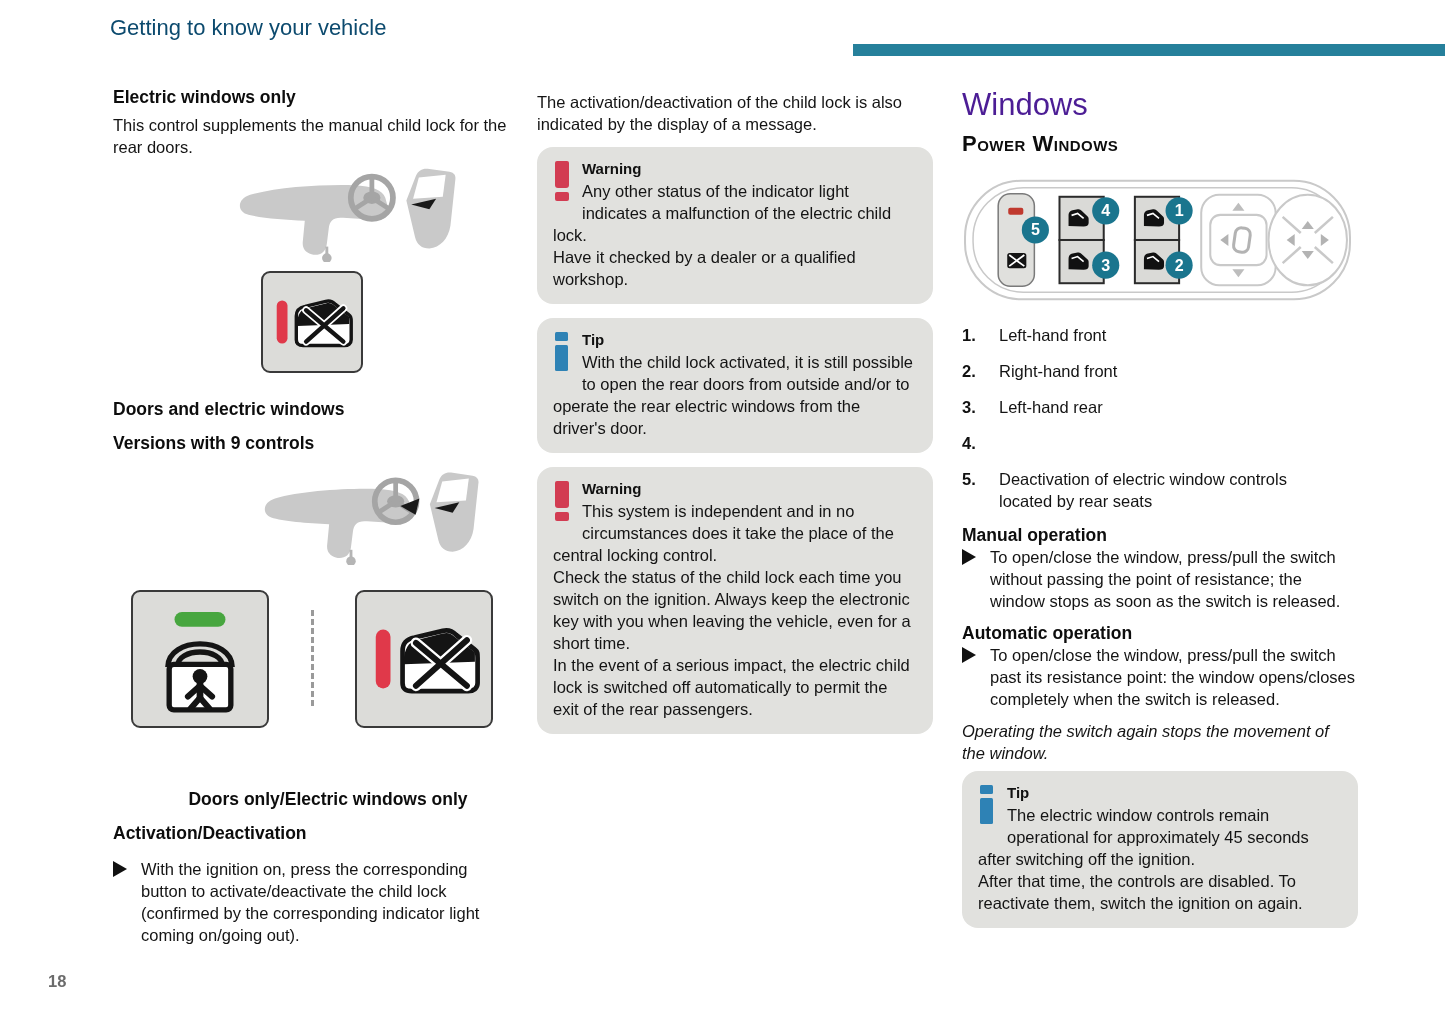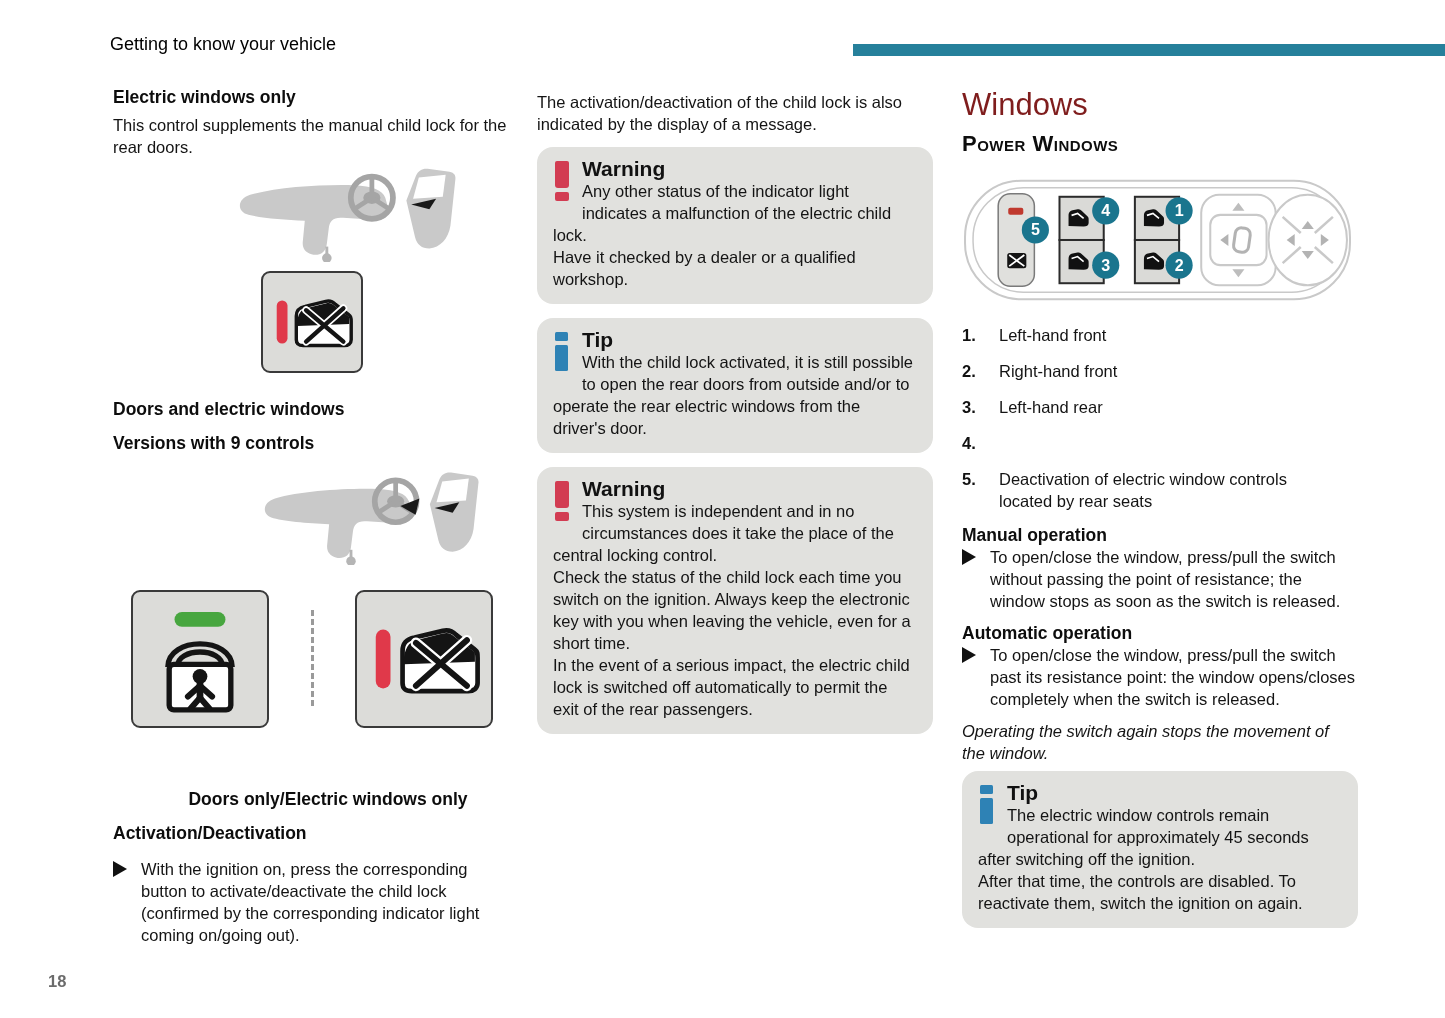--- a/index.html
+++ b/index.html
@@ -4,21 +4,21 @@
 <style>
   * { margin:0; padding:0; box-sizing:border-box; }
   html,body { background:#ffffff; }
   body {
     font-family:"Liberation Sans","DejaVu Sans",sans-serif;
     color:#111; width:1445px; height:1018px; position:relative; overflow:hidden;
     font-size:16.5px; line-height:22px;
   }
   .page { position:relative; width:1445px; height:1018px; background:#fff; }
 
-  .header-title { position:absolute; left:110px; top:33px; color:#000000; font-size:18px; }
+  .header-title { position:absolute; left:110px; top:17px; color:#0c4a6e; font-size:22px; }
   .accent-bar  { position:absolute; left:853px; top:44px; width:592px; height:12px; background:#26809b; }
   .page-number { position:absolute; left:48px; top:970px; font-weight:bold; color:#6b6b6b; font-size:16.5px; }
 
   .col { position:absolute; top:86px; }
   .col-left   { left:113px; width:430px; }
   .col-middle { left:537px; width:396px; }
   .col-right  { left:962px; width:396px; }
 
   h3.sec { font-size:17.5px; line-height:22px; font-weight:bold; color:#0d0d0d; }
   .body-text { font-size:16.5px; line-height:22px; color:#141414; }
@@ -41,31 +41,31 @@
   .bullet-row { display:flex; margin-top:14px; }
   .bullet-tri { width:0; height:0; border-left:14px solid #111; border-top:8px solid transparent; border-bottom:8px solid transparent; margin-top:3px; flex:none; }
   .bullet-text { margin-left:14px; width:375px; }
 
   
   .gray-box { background:#e1e1de; border-radius:16px; padding:11px 16px 14px 16px; width:396px; }
   .m-intro { margin-top:5px; width:382px; }
   .box-1 { margin-top:12px; }
   .box-2 { margin-top:14px; }
   .box-3 { margin-top:14px; }
-  .box-title { font-weight:bold; font-size:21px; line-height:22px; }
+  .box-title { font-weight:bold; font-size:15px; line-height:22px; }
   .box p { margin:0; }
   .excl-icon { float:left; width:15px; height:42px; margin:3px 12px 2px 2px; }
   .excl-bar { width:14px; height:27px; background:#d23c52; border-radius:2px 2px 3px 3px; }
   .excl-dot { width:14px; height:9px; background:#d23c52; border-radius:2px; margin-top:4px; }
   .info-icon { float:left; width:15px; height:42px; margin:3px 12px 2px 2px; }
   .info-dot { width:13px; height:9px; background:#2e82b5; border-radius:1.5px; }
   .info-bar { width:13px; height:26px; background:#2e82b5; border-radius:1.5px; margin-top:4px; }
 
   
-  .r-title { font-size:31px; line-height:38px; color:#7f1d1d; font-weight:normal; }
+  .r-title { font-size:31px; line-height:38px; color:#4c1d95; font-weight:normal; }
   .r-subtitle { margin-top:6px; font-size:22px; line-height:27px; font-weight:bold; font-variant:small-caps; letter-spacing:0.5px; color:#0d0d0d; }
   .panel-illus { margin-top:18px; width:392px; height:130px; }
   .legend { margin-top:14px; }
   .legend-item { display:flex; margin-bottom:14px; }
   .legend-num { font-weight:bold; width:37px; flex:none; }
   .legend-label { width:330px; }
   .r-manual-h { margin-top:-2px; }
   .r-bullet { margin-top:0;justify-content:flex-end; }
   .r-auto-h { margin-top:10px; }
   .r-outro { margin-top:10px; width:390px;font-style:italic; }

